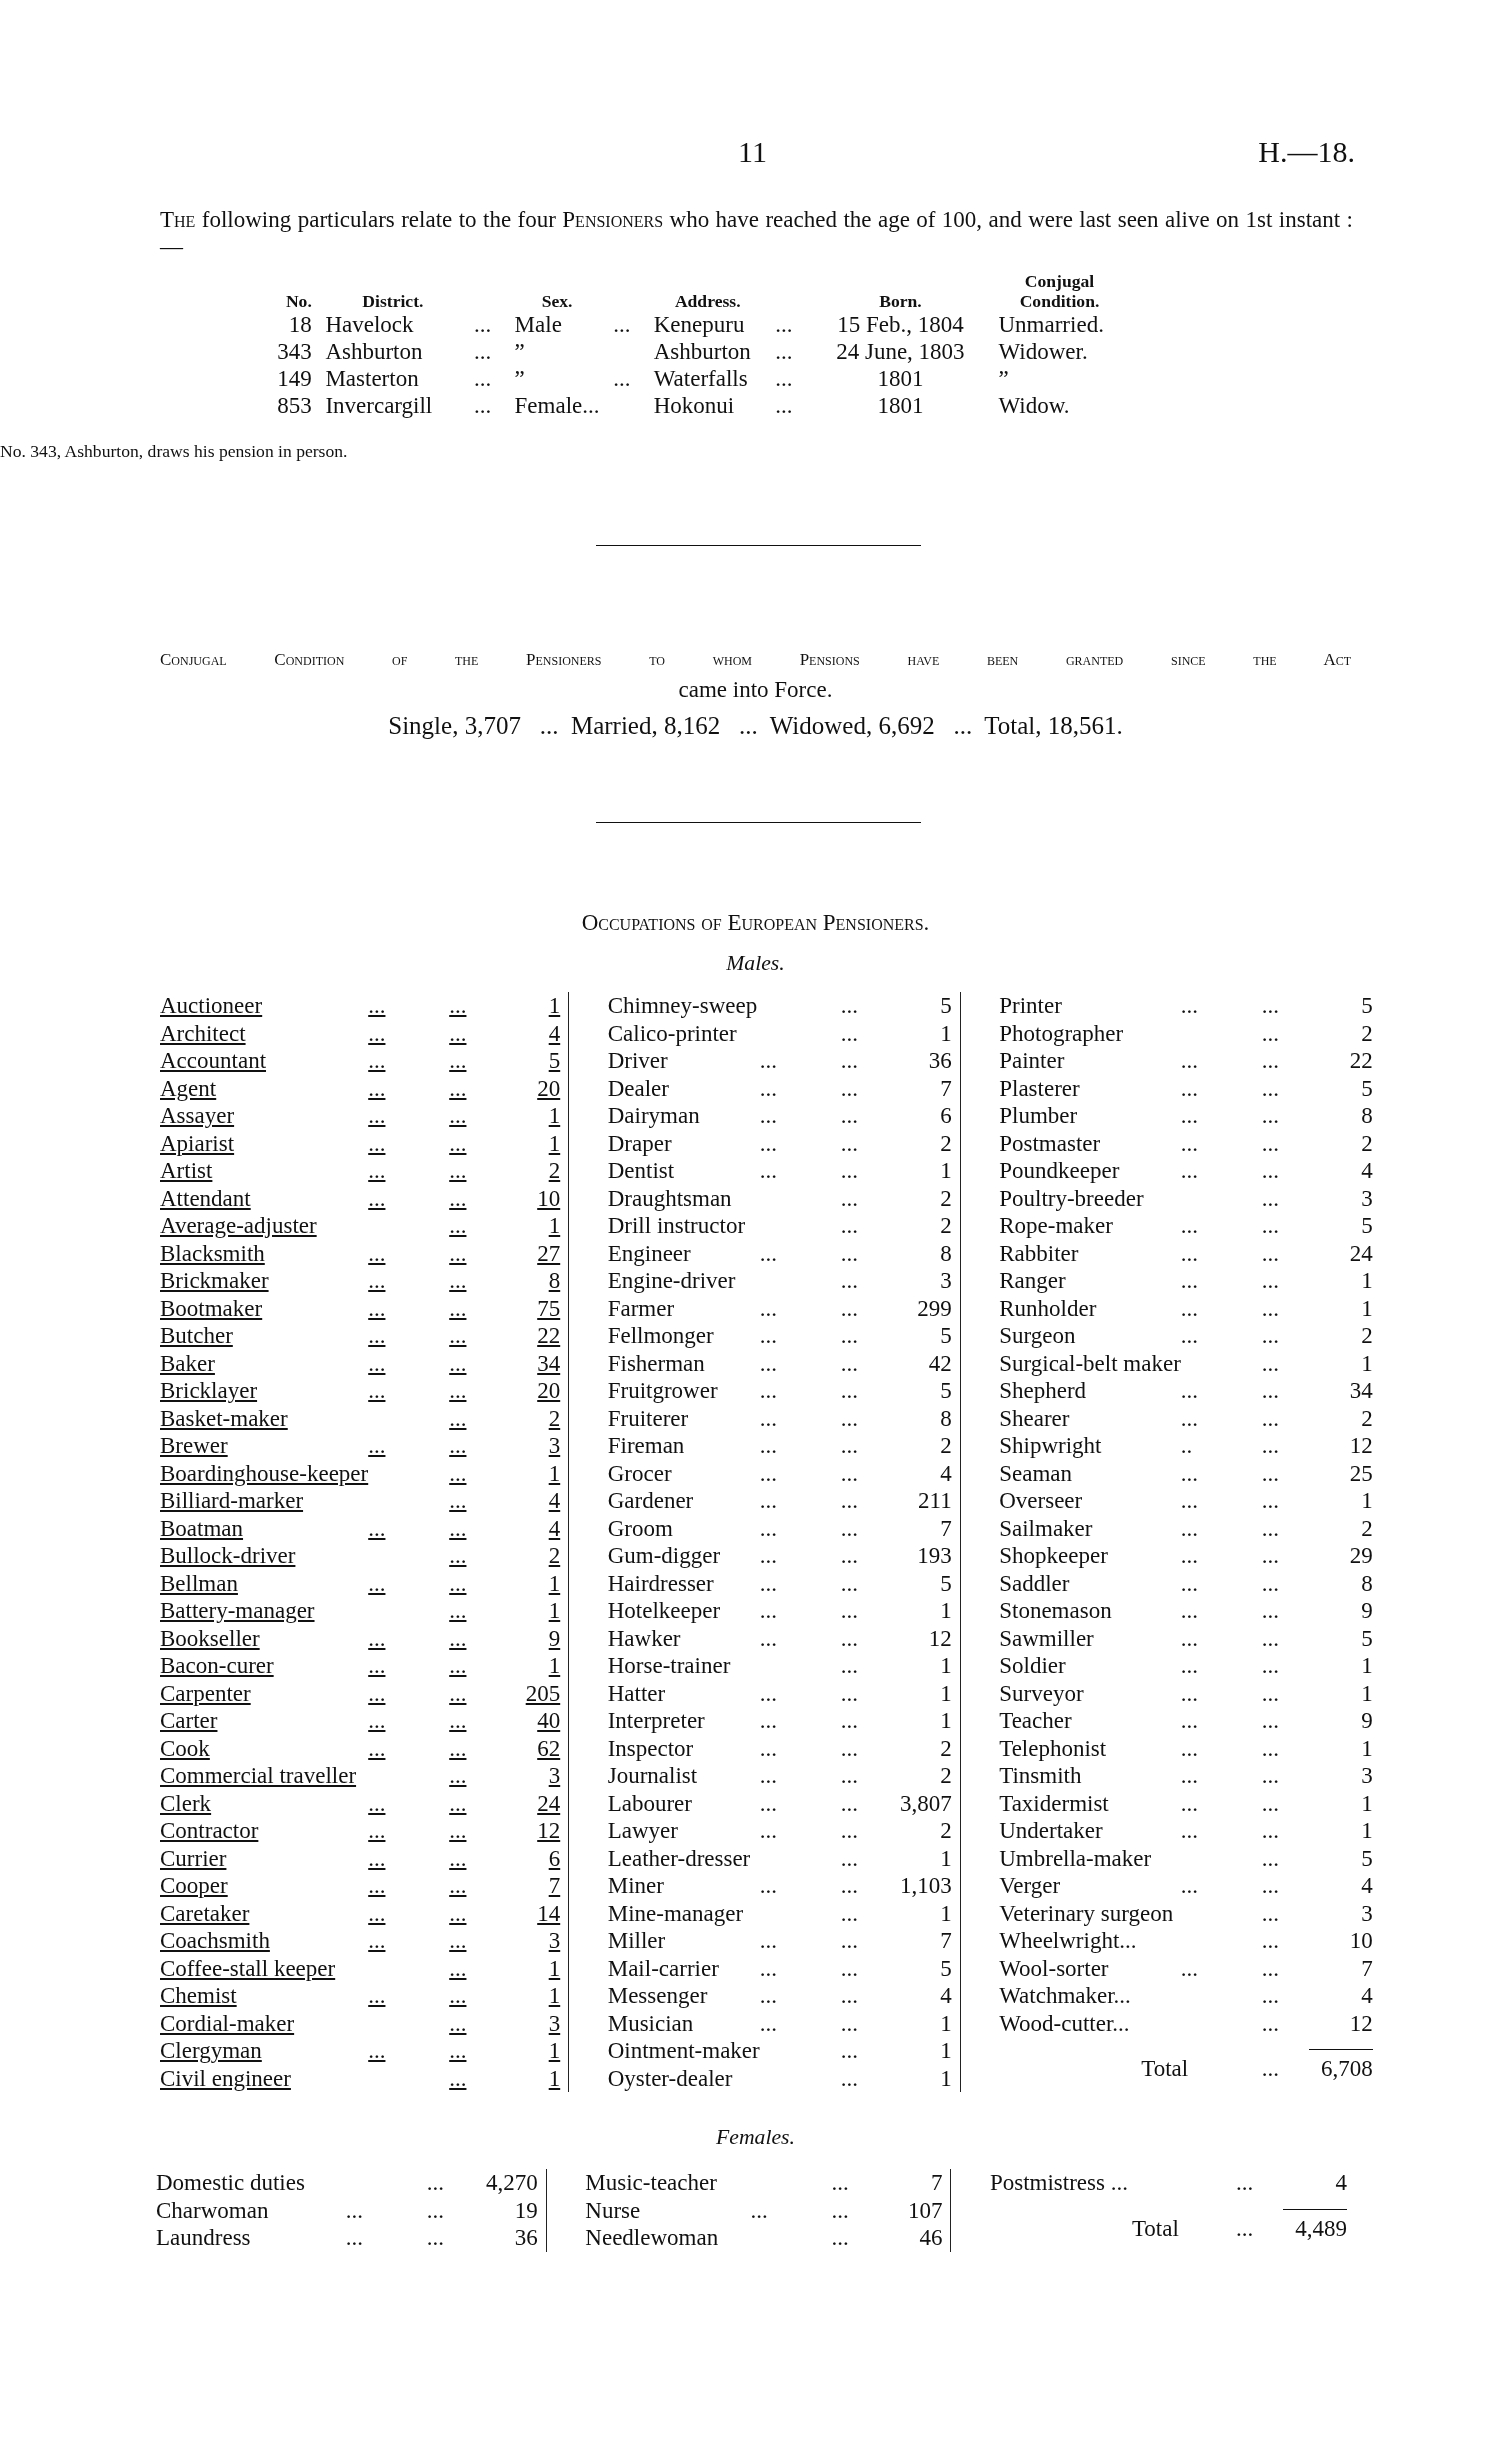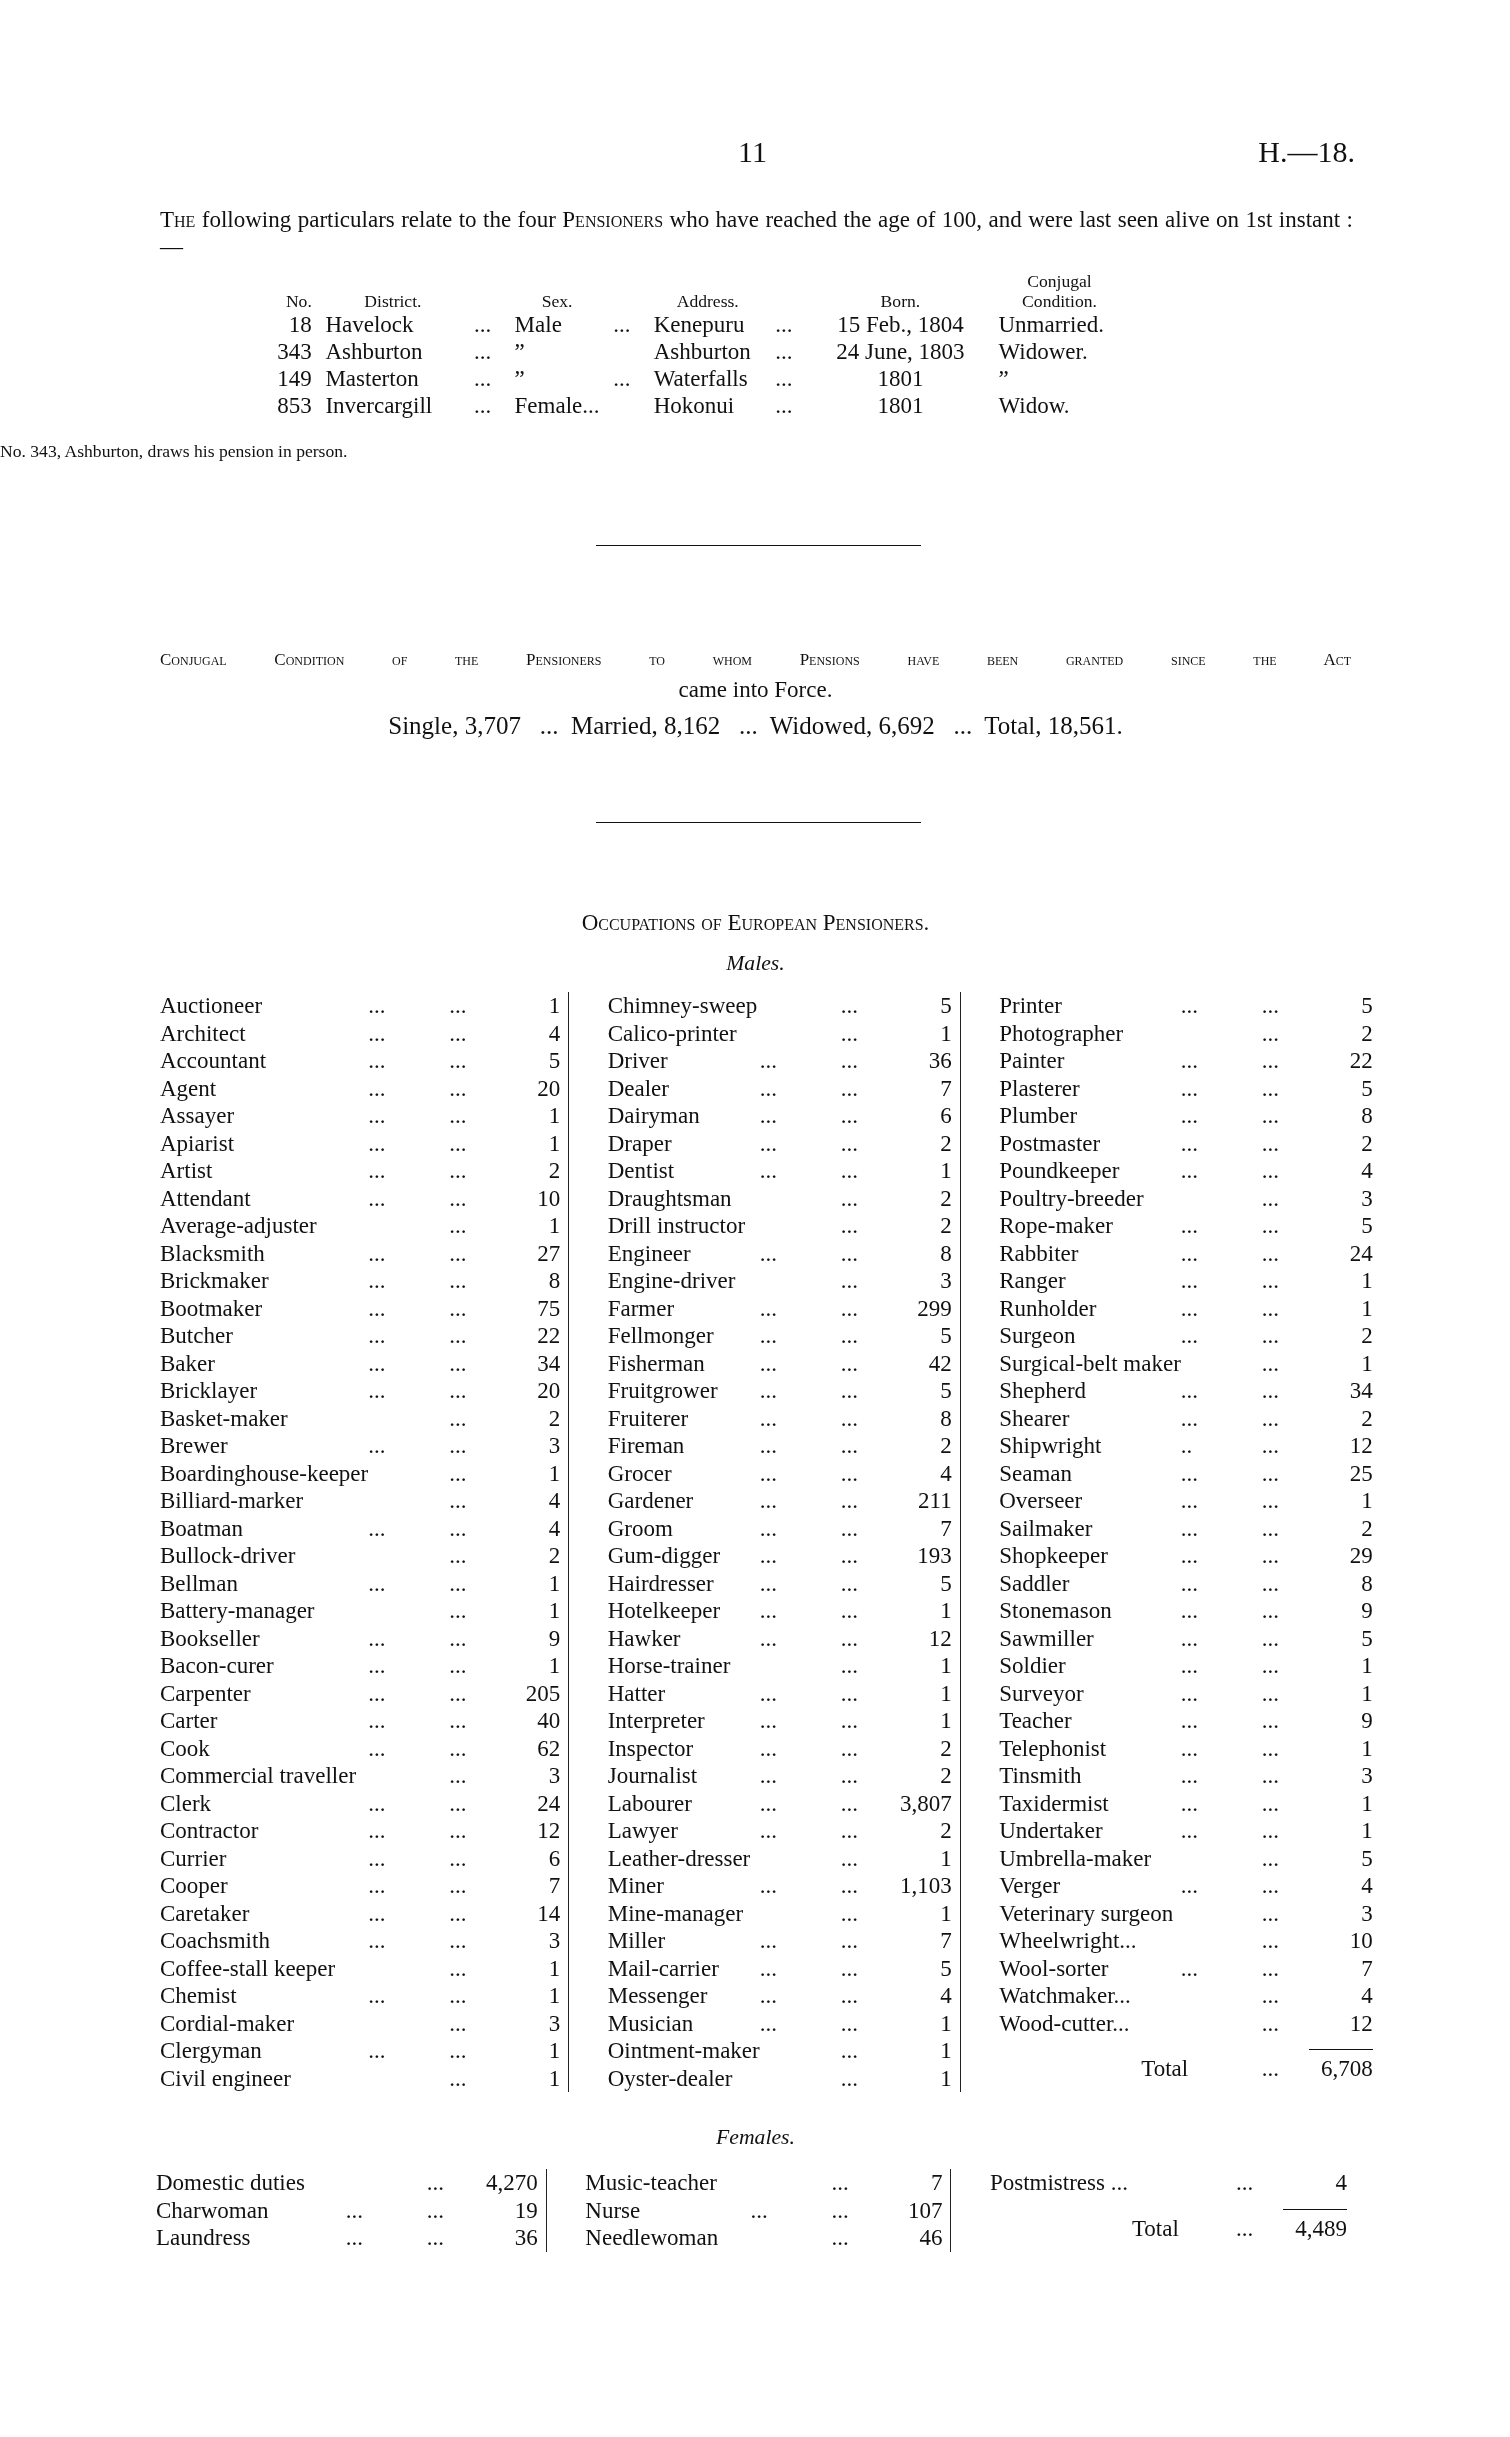--- a/index.html
+++ b/index.html
@@ -7,21 +7,21 @@
     width:1511px; height:2438px; position:relative; overflow:hidden;
     font-family:"Liberation Serif", "DejaVu Serif", serif; color:#111;
   }
   .abs { position:absolute; }
   .page-num { left:738px; top:135px; font-size:30px; }
   .doc-code { right:156px; top:135px; font-size:30px; }
   .para { left:160px; width:1193px; font-size:23px; line-height:27px; text-align:justify; }
   .sc { font-variant:small-caps; }
   table { border-collapse:collapse; }
   .centenarian { left:264px; top:271px; font-size:23px; }
-  .centenarian th { font-weight:normal; font-size:17.6px; padding:0 6.8px; vertical-align:bottom; line-height:20px;margin-top:34px; }
+  .centenarian th { font-weight:bold; font-size:17.6px; padding:0 6.8px; vertical-align:bottom; line-height:20px;margin-top:34px; }
   .centenarian td { padding:0 6.8px; line-height:27px; white-space:nowrap; }
   .note { left:0; width:1511px; text-align:left; top:441px; font-size:17.6px; }
   .rule { height:1.4px; background:#111; }
   .title-center { left:0; width:1511px; text-align:center; }
   .grid { top:992px; left:160px; width:1195px; display:flex; font-size:23px; }
   .col { position:relative; }
   .col + .col { border-left:1.4px solid #222;padding-left:29px; }
   .row { display:flex; height:27.5px; line-height:27.5px; white-space:nowrap; }
   .row .name { flex:1; }
   .row .d1 { width:81px; text-align:left; }
@@ -111,21 +111,21 @@
 <div class="abs title-center sc" style="top:650px; font-size:17px; padding:0 160px; box-sizing:border-box; text-align:justify; text-align-last:justify;">Conjugal Condition of the Pensioners to whom Pensions have been granted since the Act</div>
 <div class="abs title-center" style="top:677px; font-size:23px;">came into Force.</div>
 <div class="abs title-center" style="top:712px; font-size:25px; white-space:pre;">Single, 3,707   ...  Married, 8,162   ...  Widowed, 6,692   ...  Total, 18,561.</div>
 
 <div class="abs rule" style="left:596px; top:822px; width:325px;"></div>
 
 <div class="abs title-center sc" style="top:910px; font-size:23px;">Occupations of European Pensioners.</div>
 <div class="abs title-center" style="top:951px; font-size:21.7px; font-style:italic;">Males.</div>
 
 <div class="abs grid">
-  <div class="col col1" style="width:409px;" id="m1">
+  <div class="col col1" style="width:409px;text-decoration:underline;" id="m1">
       <div class="row">
         <span class="name">Auctioneer</span>
         <span class="d1">...</span>
         <span class="d2">...</span>
         <span class="val">1</span>
       </div>
       <div class="row">
         <span class="name">Architect</span>
         <span class="d1">...</span>
         <span class="d2">...</span>

